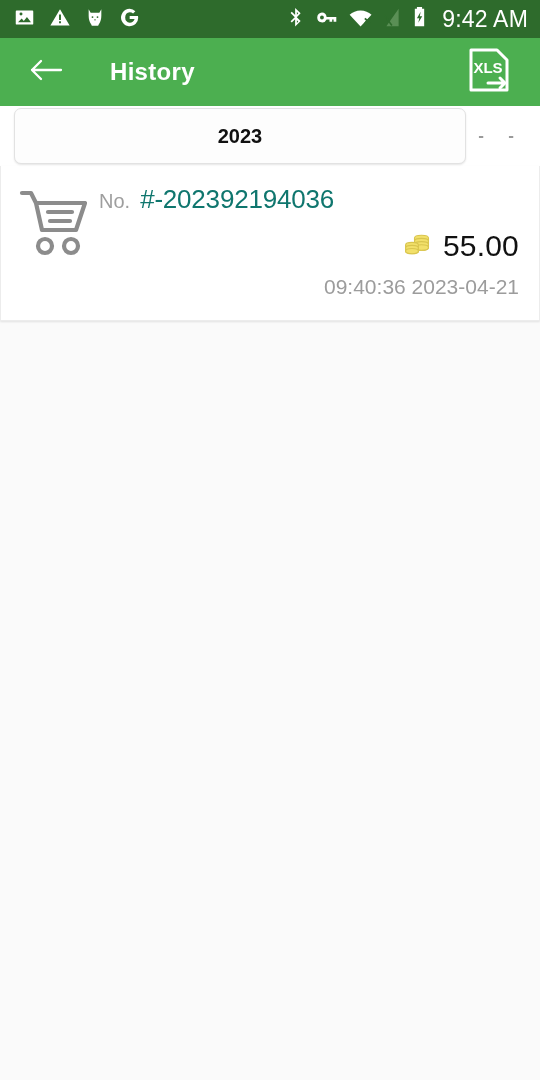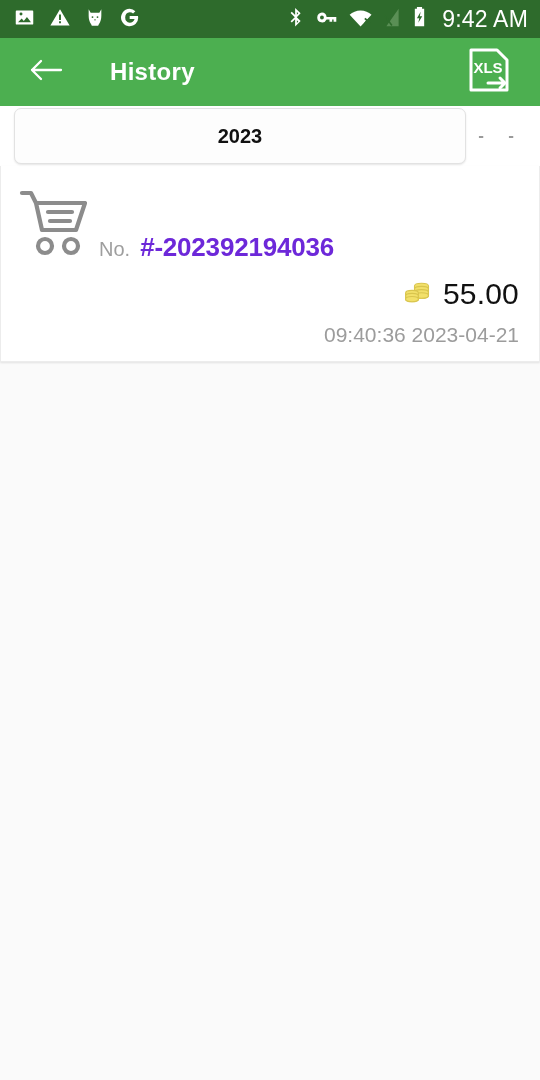--- a/index.html
+++ b/index.html
@@ -143,25 +143,24 @@
     display: flex;
     align-items: baseline;
     gap: 10px;
   }
   .no-label {
     color: #9e9e9e;
     font-size: 20px;
     font-weight: 400;
   }
   .no-value {
-    color: #6d28d9;
+    color: #0f766e;
     font-size: 26px;
-    font-weight: bold;
+    font-weight: normal;
     letter-spacing: -.2px;
-    margin-top: 48px;
   }
   .row-amount {
     display: flex;
     align-items: center;
     justify-content: flex-end;
     gap: 10px;
     margin-top: 14px;
   }
   .amount-value {
     color: #111111;

